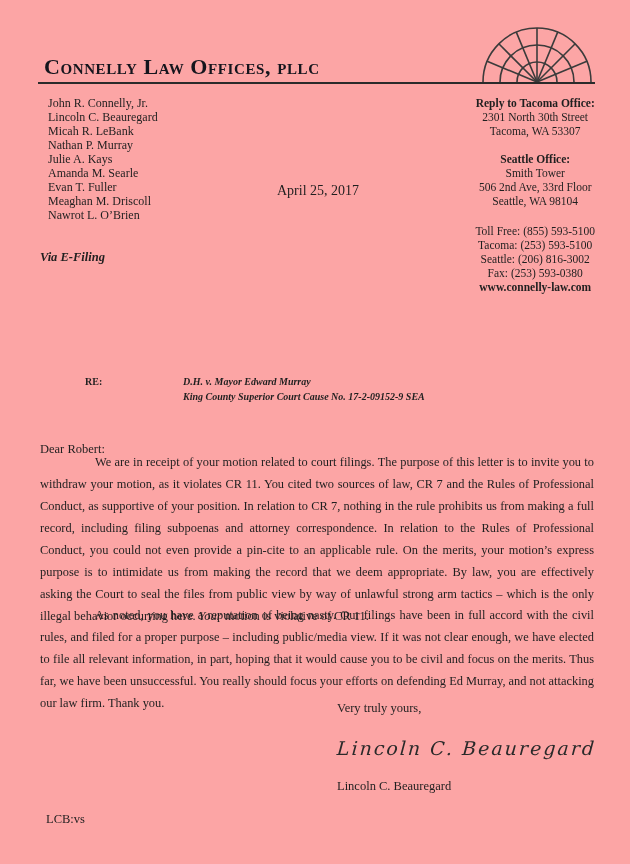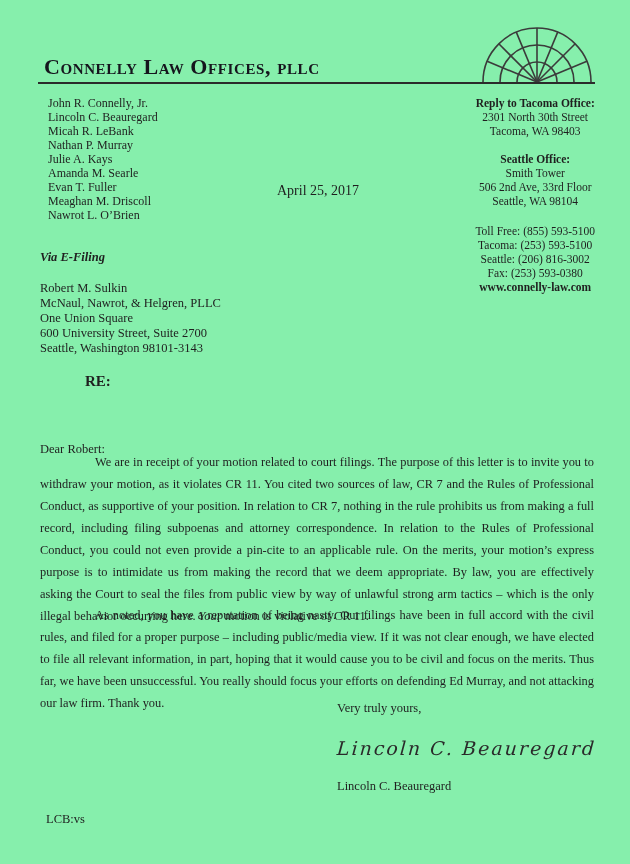--- a/index.html
+++ b/index.html
@@ -1,19 +1,19 @@
 <!DOCTYPE html>
 <html><head>
 <meta charset="utf-8">
 <style>
   html,body{margin:0;padding:0;background:#888;}
   .page{
     position:relative;
     width:630px;height:864px;
-    background:#86efac;
+    background:#fca5a5;
     font-family:"Liberation Serif",serif;
     color:#1f1f1f;
     overflow:hidden;
     text-decoration:underline;
   }
   
   .firm-name{
     position:absolute;left:44px;top:54px;
     font-size:22px;font-weight:700;
     font-variant:small-caps;
@@ -47,21 +47,21 @@
   .delivery-method{
     position:absolute;left:40px;top:250px;
     font-size:12.5px;font-weight:700;font-style:italic;
   }
   .recipient-address{
     position:absolute;left:40px;top:281px;
     font-size:12.5px;line-height:15px;
   }
   .re-block{
     position:absolute;left:85px;top:374px;
-    font-size:15px;line-height:15px;
+    font-size:10px;line-height:15px;
     display:flex;
     gap:48px;
   }
   .re-label{font-weight:700;width:50px;flex:0 0 50px;}
   .re-text{font-weight:700;font-style:italic;}
   .salutation{position:absolute;left:40px;top:418px;font-size:12.5px;margin-top:24px;}
   .body-para{
     position:absolute;left:40px;
     width:554px;
     font-size:12.4px;line-height:22px;
@@ -118,48 +118,45 @@
     <div>Julie A. Kays</div>
     <div>Amanda M. Searle</div>
     <div>Evan T. Fuller</div>
     <div>Meaghan M. Driscoll</div>
     <div>Nawrot L. O’Brien</div>
   </div>
 
   <div class="contact-block">
     <div class="bold">Reply to Tacoma Office:</div>
     <div>2301 North 30th Street</div>
-    <div>Tacoma, WA 98403</div>
+    <div>Tacoma, WA 53307</div>
     <div class="gap"></div>
     <div class="bold">Seattle Office:</div>
     <div>Smith Tower</div>
     <div>506 2nd Ave, 33rd Floor</div>
     <div>Seattle, WA 98104</div>
     <div class="gap-lg"></div>
     <div>Toll Free: (855) 593-5100</div>
     <div>Tacoma: (253) 593-5100</div>
     <div>Seattle: (206) 816-3002</div>
     <div>Fax: (253) 593-0380</div>
     <div class="bold">www.connelly-law.com</div>
   </div>
 
   <div class="date-line">April 25, 2017</div>
 
   <div class="delivery-method">Via E-Filing</div>
 
-  <div class="recipient-address">
-    <div>Robert M. Sulkin</div>
-    <div>McNaul, Nawrot, &amp; Helgren, PLLC</div>
-    <div>One Union Square</div>
-    <div>600 University Street, Suite 2700</div>
-    <div>Seattle, Washington 98101-3143</div>
-  </div>
 
   <div class="re-block">
     <div class="re-label">RE:</div>
+    <div class="re-text">
+      <div>D.H. v. Mayor Edward Murray</div>
+      <div>King County Superior Court Cause No. 17-2-09152-9 SEA</div>
+    </div>
   </div>
 
   <div class="salutation">Dear Robert:</div>
 
   <div class="body-para para-1"><span>We are in receipt of your motion related to court filings.  The purpose of this letter is to invite you to withdraw your motion, as it violates CR 11.  You cited two sources of law, CR 7 and the Rules of Professional Conduct, as supportive of your position.  In relation to CR 7, nothing in the rule prohibits us from making a full record, including filing subpoenas and attorney correspondence.  In relation to the Rules of Professional Conduct, you could not even provide a pin-cite to an applicable rule.  On the merits, your motion’s express purpose is to intimidate us from making the record that we deem appropriate.  By law, you are effectively asking the Court to seal the files from public view by way of unlawful strong arm tactics – which is the only illegal behavior occurring here.  </span><span class="em">Your</span><span> motion is violative of CR 11.</span></div>
 
   <div class="body-para para-2">As noted, you have a reputation of being nasty.  Our filings have been in full accord with the civil rules, and filed for a proper purpose – including public/media view.  If it was not clear enough, we have elected to file all relevant information, in part, hoping that it would cause you to be civil and focus on the merits.  Thus far, we have been unsuccessful.  You really should focus your efforts on defending Ed Murray, and not attacking our law firm.  Thank you.</div>
 
   <div class="closing">Very truly yours,</div>
 

